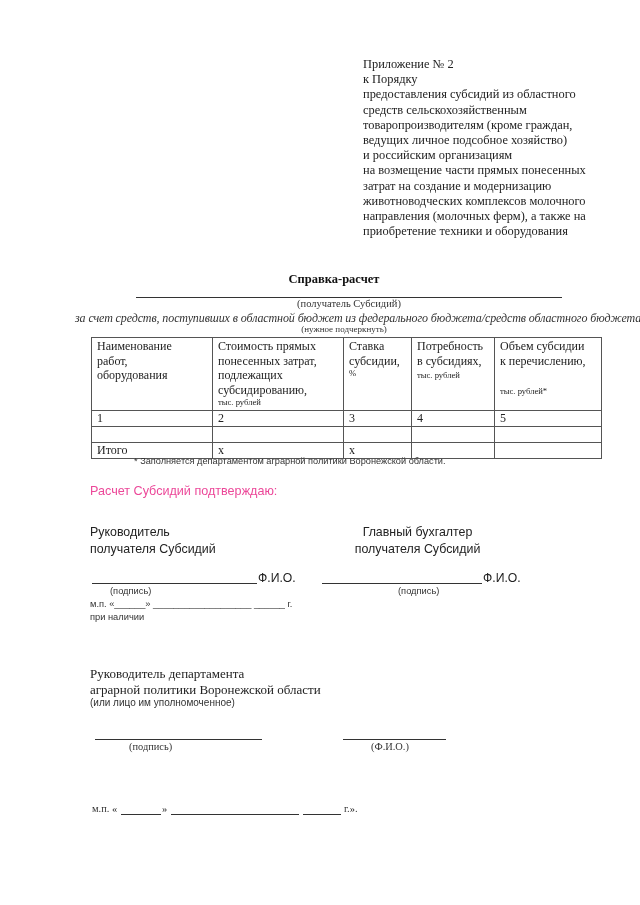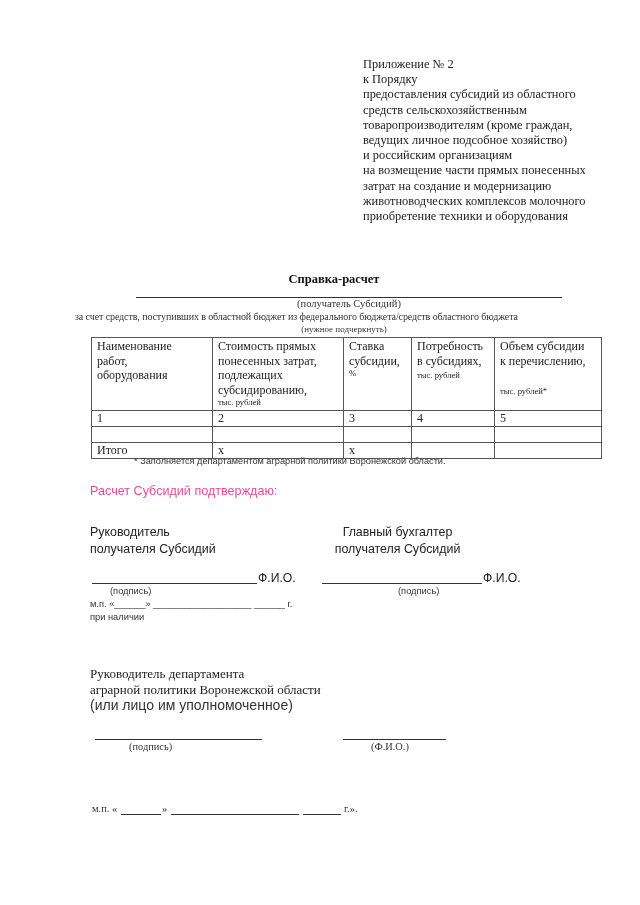--- a/index.html
+++ b/index.html
@@ -43,21 +43,22 @@
       left: 0;
       width: 698px;
       top: 298px;
       text-align: center;
       font-size: 10.5px;
       color: #333;
     }
     .funding-line {
       left: 75px;
       top: 311px;
-      font-size: 10px;
+      font-style: italic;
+      font-size: 12px;
       color: #333;
       white-space: nowrap;
       letter-spacing: -0.1px;
       text-align: right;
     }
     .underline-note {
       left: 0;
       width: 688px;
       top: 324px;
       text-align: center;
@@ -122,21 +123,21 @@
       left: 90px;
       top: 666px;
       font-size: 13px;
       line-height: 16px;
       color: #222;
     }
     .dept-note {
       left: 90px;
       top: 697px;
       font-family: "Liberation Sans", sans-serif;
-      font-size: 14px;
+      font-size: 10px;
       color: #333;
     }
     .caption-serif {
       font-size: 10.4px;
       color: #333;
       white-space: nowrap;
     }
   </style>
 </head>
 <body>
@@ -145,20 +146,21 @@
   <div>Приложение № 2</div>
   <div>к Порядку</div>
   <div>предоставления субсидий из областного</div>
   <div>средств сельскохозяйственным</div>
   <div>товаропроизводителям (кроме граждан,</div>
   <div>ведущих личное подсобное хозяйство)</div>
   <div>и российским организациям</div>
   <div>на возмещение части прямых понесенных</div>
   <div>затрат на создание и модернизацию</div>
   <div>животноводческих комплексов молочного</div>
+  <div>направления (молочных ферм), а  также на</div>
   <div>приобретение техники и оборудования</div>
 </div>
 
 <div class="abs title">Справка-расчет</div>
 
 <div class="rule" style="left:136px; top:297px; width:426px;"></div>
 <div class="abs recipient-caption">(получатель Субсидий)</div>
 <div class="abs funding-line">за счет средств, поступивших в областной бюджет из федерального бюджета/средств областного бюджета</div>
 <div class="abs underline-note">(нужное подчеркнуть)</div>
 
@@ -226,21 +228,21 @@
 
 <div class="abs footnote">* Заполняется департаментом аграрной политики Воронежской области.</div>
 
 <div class="abs confirm">Расчет Субсидий подтверждаю:</div>
 
 <div class="abs sig-block" style="left:90px; top:524px;">
   <div>Руководитель</div>
   <div>получателя Субсидий</div>
 </div>
 
-<div class="abs sig-block center" style="left:320px; top:524px; width:155px;">
+<div class="abs sig-block center" style="left:340px; top:524px; width:155px;">
   <div>Главный бухгалтер</div>
   <div>получателя Субсидий</div>
 </div>
 
 <div class="rule" style="left:92px; top:583px; width:165px;"></div>
 <div class="abs fio" style="left:258px; top:571px;">Ф.И.О.</div>
 <div class="abs small-sans" style="left:110px; top:586px;">(подпись)</div>
 <div class="abs small-sans" style="left:90px; top:599px;">м.п. «______» ___________________ ______ г.</div>
 <div class="abs small-sans" style="left:90px; top:612px;">при  наличии</div>
 

